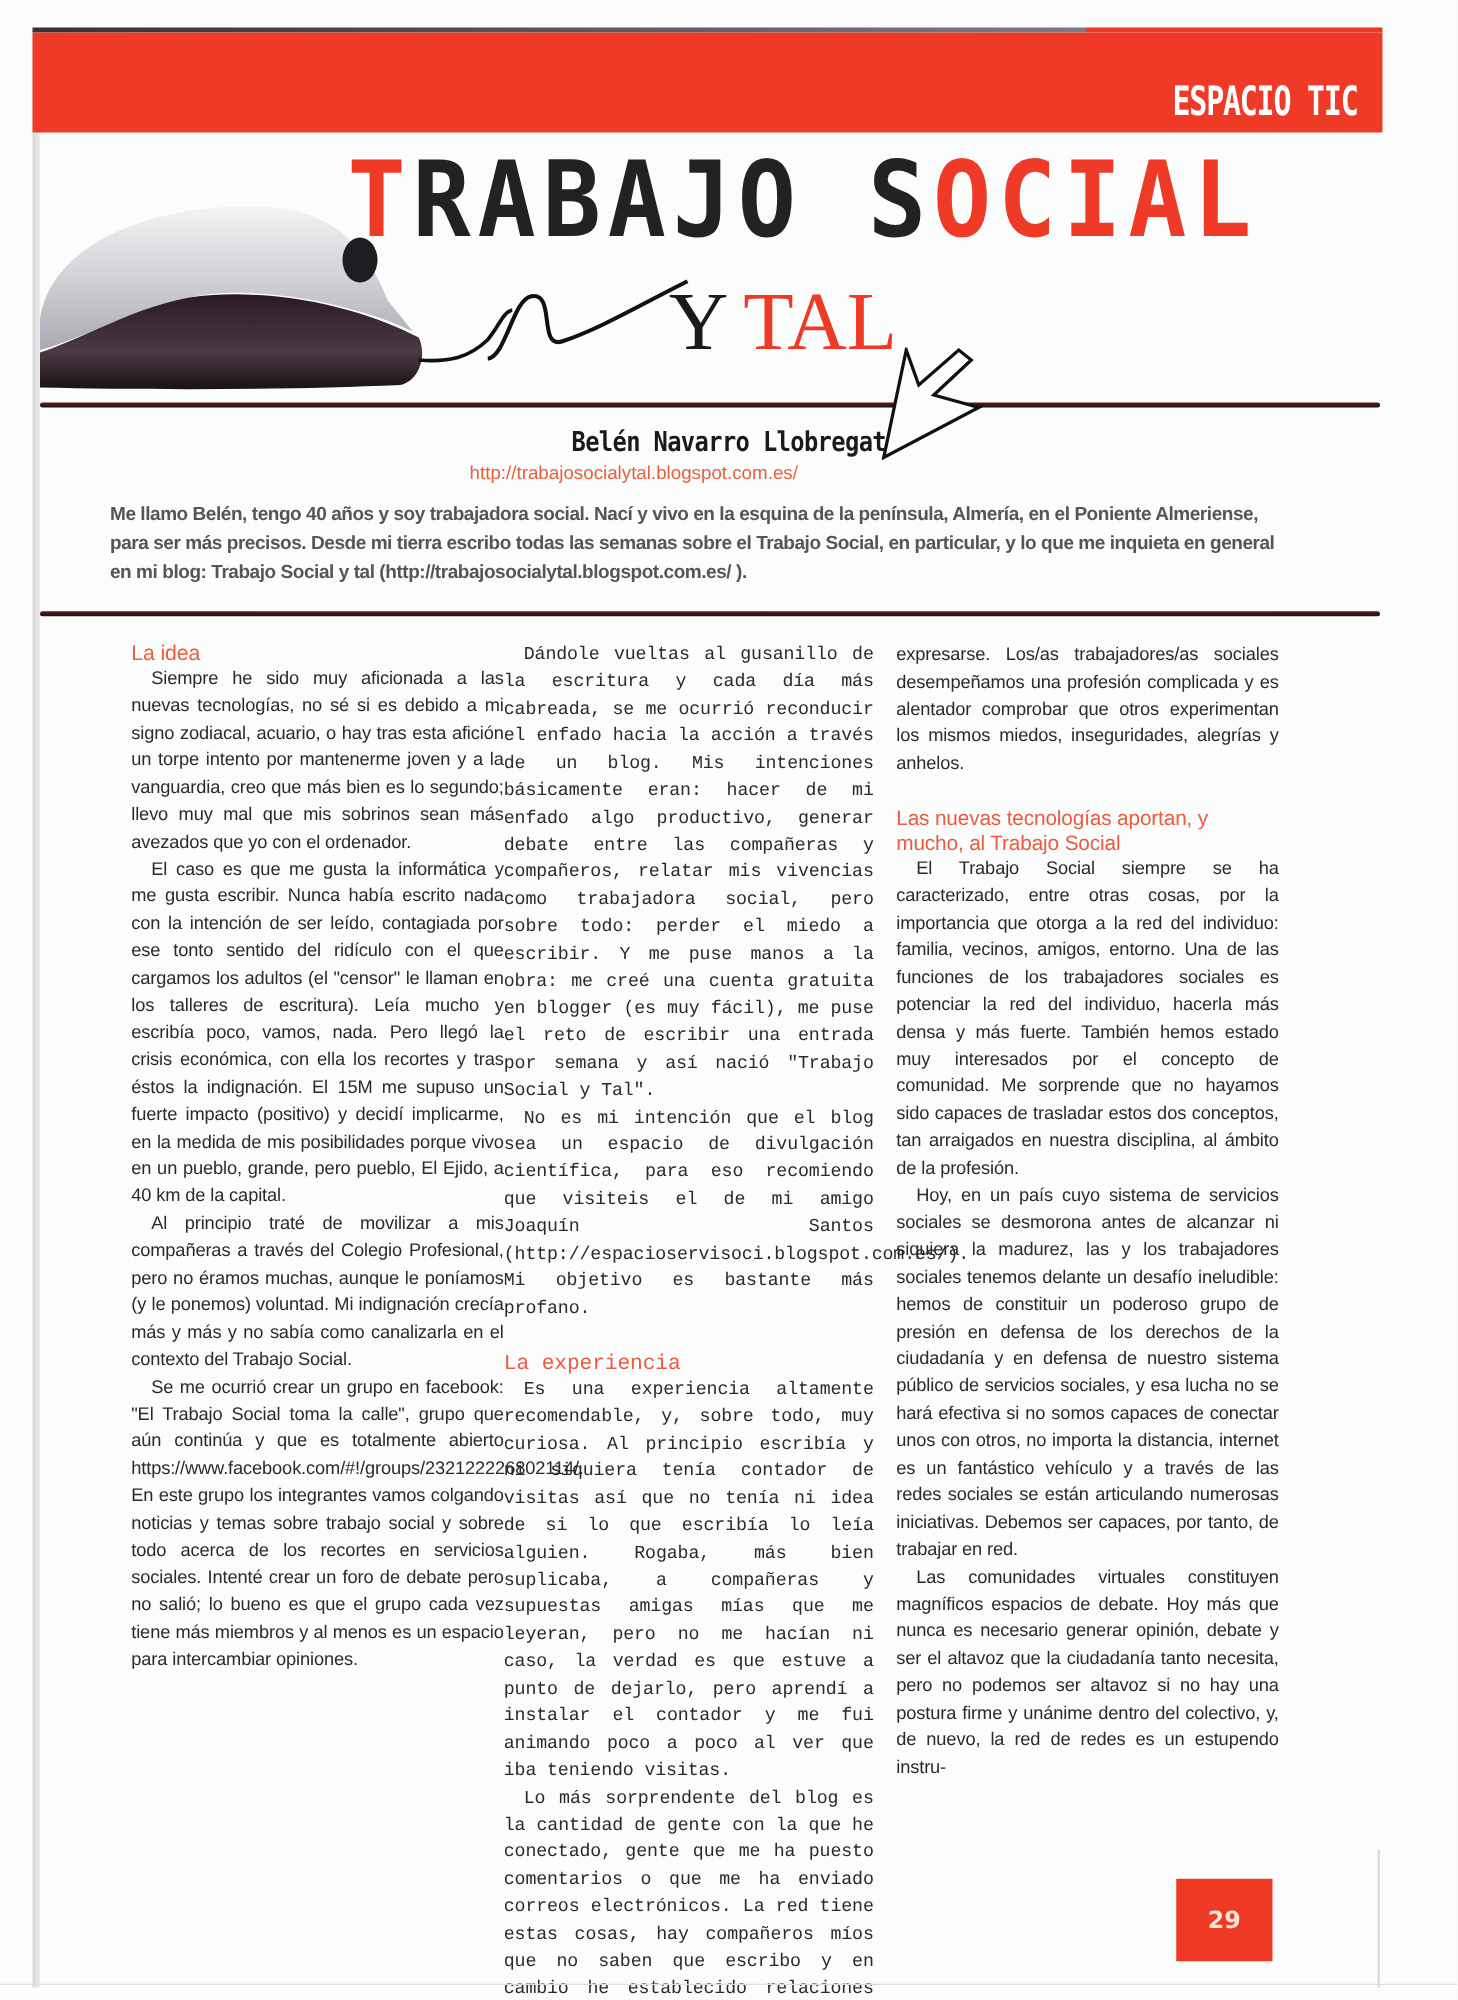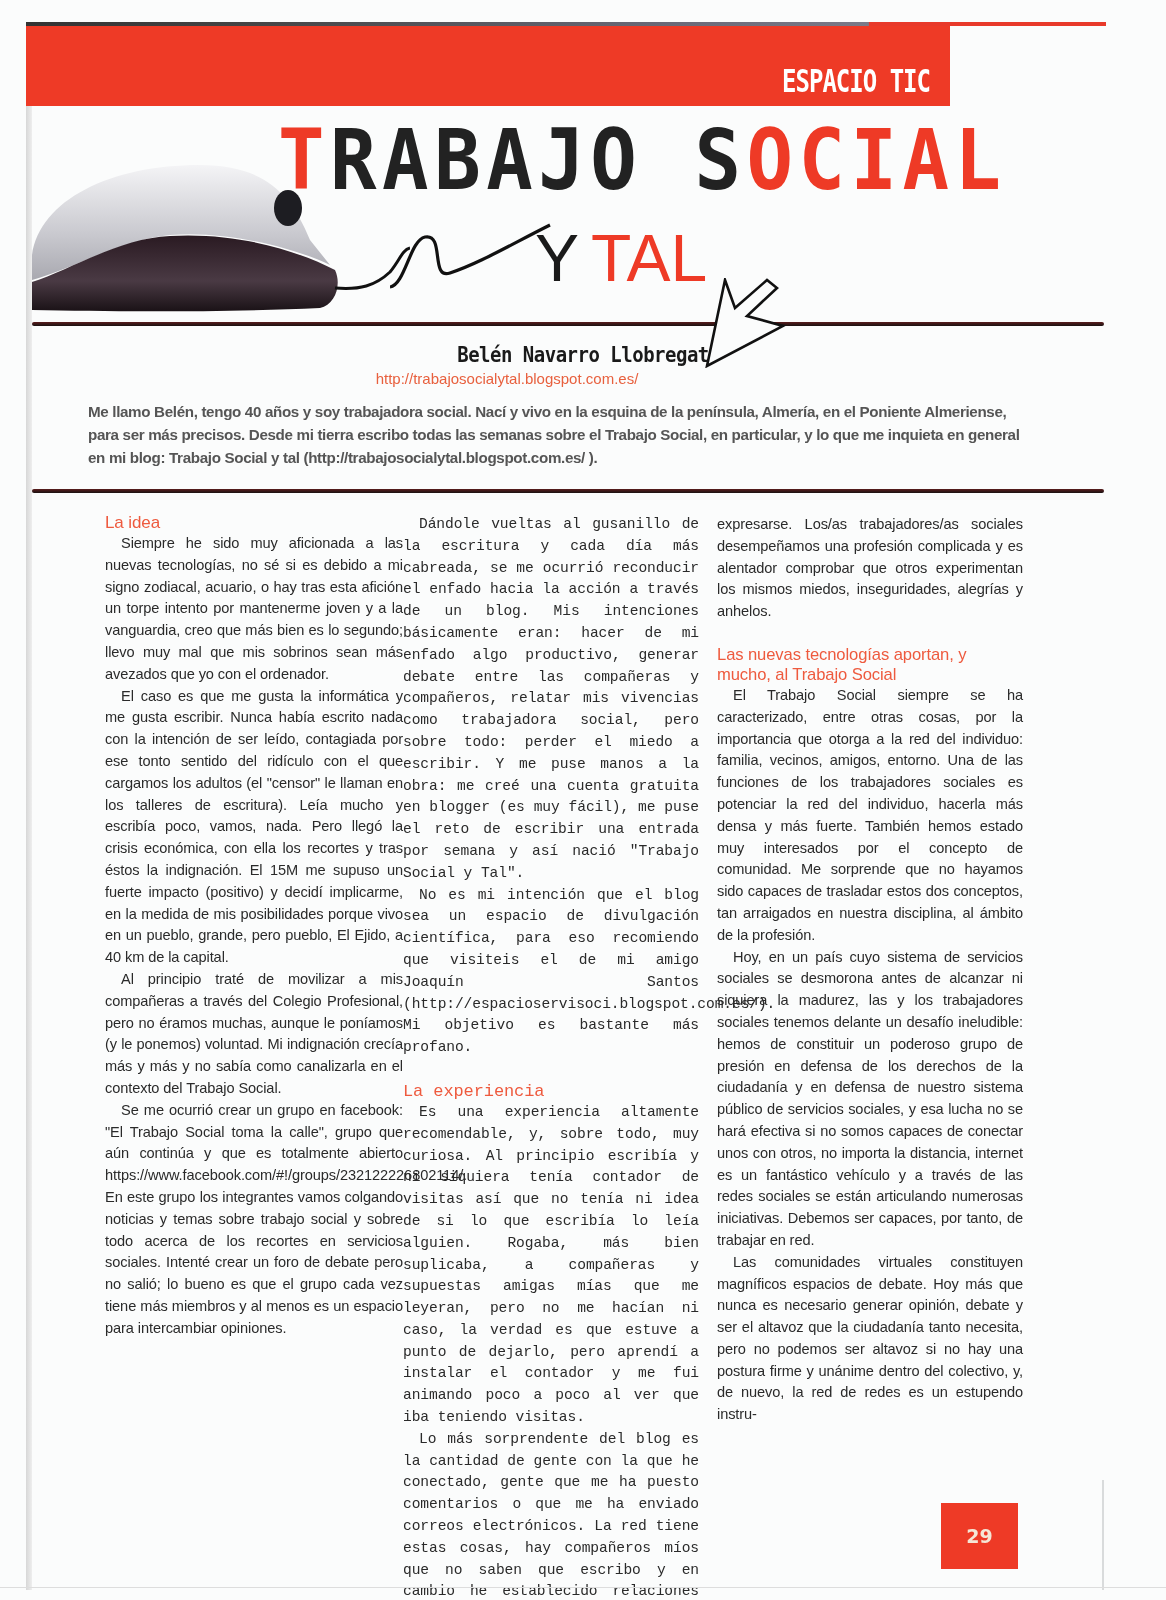--- a/index.html
+++ b/index.html
@@ -5,29 +5,29 @@
   * { box-sizing: border-box; margin: 0; padding: 0; }
   html, body { width: 1166px; height: 1600px; background: #f7f8f9; overflow: hidden; }
   body { position: relative; font-family: "Liberation Sans", sans-serif; color: #2a2a2a; }
 
   .page { position: absolute; left: 0; top: 0; width: 1166px; height: 1600px; background: #fbfcfc; }
   .left-edge { position: absolute; left: 26px; top: 30px; width: 6px; height: 1560px; background: linear-gradient(90deg,#d7d7d7,#eeeeee); }
   .right-edge { position: absolute; left: 1102px; top: 1480px; width: 2px; height: 110px; background: #d9dbdc; }
 
   
   .top-strip { position: absolute; left: 26px; top: 22px; width: 1080px; height: 4px; background: linear-gradient(90deg,#333 0%,#444 20%,#6a6a78 60%,#7a7a88 78%,#e8392a 78.1%,#e8392a 100%); }
-  .header-band { position: absolute; left: 26px; top: 26px; width: 924px; height: 80px; background: #ee3a26; }
+  .header-band { position: absolute; left: 26px; top: 26px; width: 1080px; height: 80px; background: #ee3a26; }
   .section-tag { position: absolute; right: 20px; bottom: 6px; color: #fff; font-family: "DejaVu Sans Mono", monospace; font-weight: bold; font-size: 24px; letter-spacing: -1px; transform: scaleY(1.35); transform-origin: bottom right; }
 
   
   .title-line1 { position: absolute; left: 278px; top: 118px; font-family: "DejaVu Sans Mono", monospace; font-weight: bold; font-size: 84px; letter-spacing: 6px; line-height: 1; transform: scaleX(0.92); transform-origin: left top; white-space: nowrap; }
   .title-line1 .red { color: #ee3a26; }
   .title-line1 .dark { color: #222; }
   .title-line1 span { text-shadow: 0 0 0 transparent; }
-  .title-line2 { position: absolute; left: 535px; top: 225px; font-family: Liberation Sans, sans-serif; font-size: 66px; line-height: 1; white-space: nowrap; }
+  .title-line2 { position: absolute; left: 535px; top: 225px; font-family: Liberation Serif, serif; font-size: 66px; line-height: 1; white-space: nowrap; }
   .title-line2 .y { color: #1a1a1a; font-weight: normal; }
   .title-line2 .tal { color: #ee3a26; font-weight: normal; margin-left: 12px; }
 
   
   .mouse { position: absolute; left: 30px; top: 160px; width: 380px; height: 170px; }
   .arrow { position: absolute; left: 705px; top: 278px; width: 120px; height: 90px; }
 
   
   .rule { position: absolute; left: 32px; width: 1072px; height: 4px; background: linear-gradient(180deg,#5a1d1d,#1a1212); border-radius: 2px; }
   .rule.r1 { top: 322px; }

